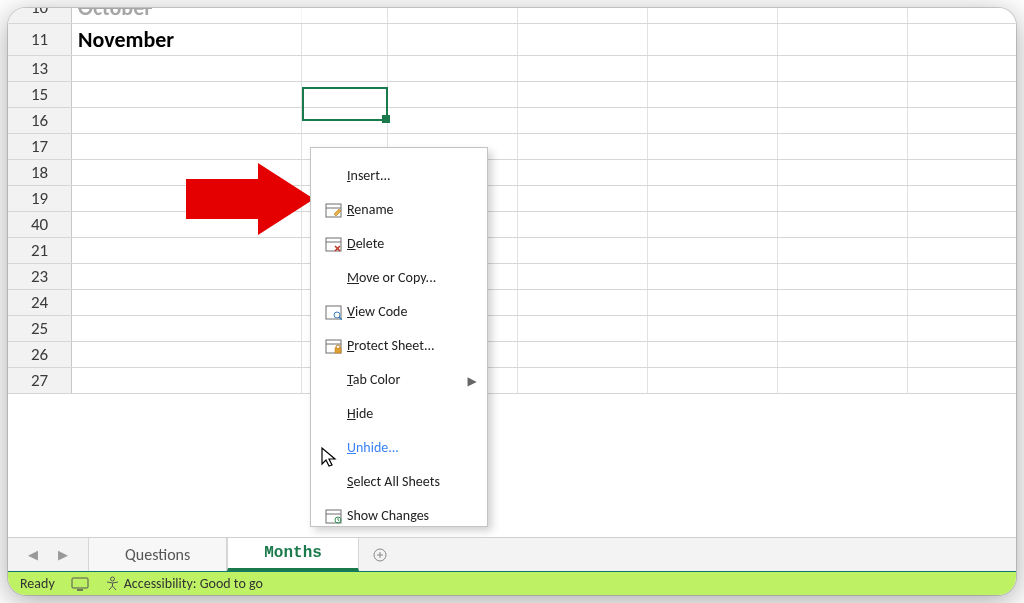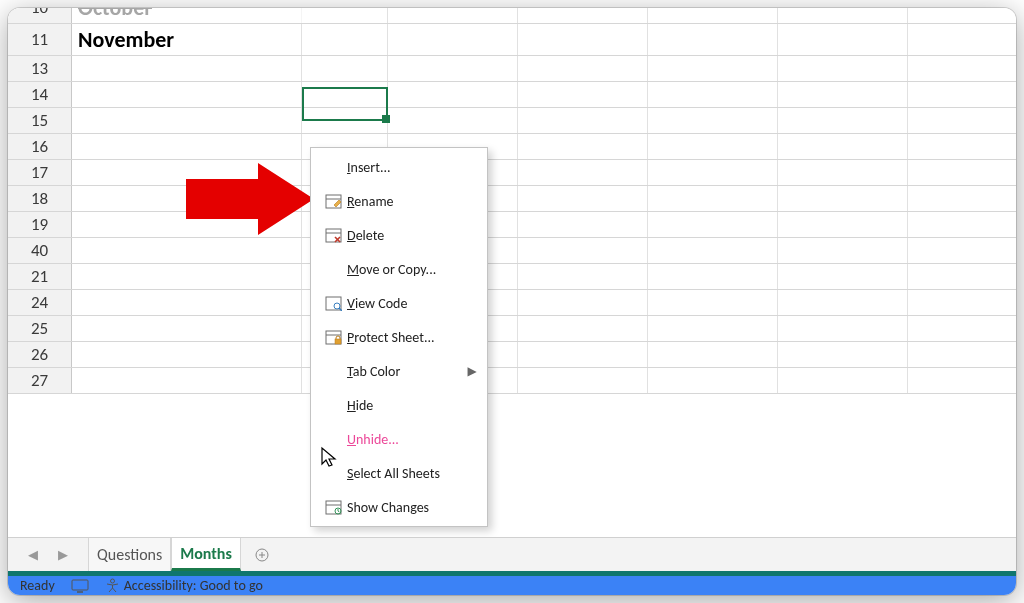--- a/index.html
+++ b/index.html
@@ -8,21 +8,21 @@
       background: #fff;
       width: 1024px;
       height: 603px;
       overflow: hidden;
       position: relative;
     }
     .frame {
       position: absolute;
       top: 8px; left: 8px; right: 8px; bottom: 8px;
       background: #fff;
-      border-radius: 12px;
+      border-radius: 18px;
       box-shadow: 0 6px 30px rgba(0,0,0,.35), 0 0 0 1px rgba(0,0,0,.15);
       overflow: hidden;
     }
     .grid-area {
       position: absolute;
       top: 0; left: 0; right: 0; bottom: 58px;
       background: #fff;
     }
     .row {
       display: flex;
@@ -80,50 +80,51 @@
     }
     .nav-arrows {
       width: 80px;
       display: flex;
       justify-content: space-evenly;
       align-items: center;
       color: #999;
       font-size: 13px;
     }
     .tab {
-      padding: 0 8px;
+      padding: 0 36px;
       height: 100%;
       display: flex;
       align-items: center;
       border-right: 1px solid #d6d6d6;
       border-left: 1px solid #d6d6d6;
       background: #f7f7f7;
       color: #555;
       cursor: pointer;
     }
     .tab.active {
       background: #fff;
       color: #1b7a4b;
       font-weight: 600;
       border-bottom: 3px solid #1b7a4b;
+      font-family: Liberation Mono, monospace;
     }
     .tab-extra {
       width: 42px;
       display: flex;
       align-items: center;
       justify-content: center;
       color: #888;
     }
 
     .statusbar {
       position: absolute;
       left: 0; right: 0; bottom: 0;
       height: 24px;
-      background: #3b82f6;
-      border-top: 5px solid #0f766e;
+      background: #bef264;
+      border-top: 1px solid #0f766e;
       display: flex;
       align-items: center;
       font-size: 14px;
       color: #333;
       padding-left: 12px;
       gap: 16px;
     }
     .status-icon { display: inline-flex; align-items: center; gap: 4px; }
 
     .context-menu {
@@ -133,26 +134,26 @@
       width: 178px;
       background: #fff;
       border: 1px solid #c3c3c3;
       box-shadow: 4px 4px 8px rgba(0,0,0,.18);
       font-size: 14px;
       color: #222;
       padding: 2px 0;
     }
     .menu-item {
       display: flex;
-      align-items: center;
+      align-items: flex-end;
       height: 34px;
       padding: 0 8px;
       cursor: default;
     }
-    .menu-item.disabled { color: #ec4899; }
+    .menu-item.disabled { color: #3b82f6; }
     .menu-icon {
       width: 28px;
       display: flex;
       align-items: center;
       justify-content: center;
     }
     .menu-label { flex: 1; }
     .menu-arrow { color: #666; width: 14px; text-align: center; font-size: 12px; }
     .menu-label u { text-decoration: underline; }
 
@@ -207,32 +208,20 @@
         <div class="cell col-b"></div>
         <div class="flex-cols">
           <div class="gridline"></div>
           <div class="gridline"></div>
           <div class="gridline"></div>
           <div class="gridline"></div>
           <div class="gridline"></div>
         </div>
       </div>
       <div class="row">
-        <div class="rowhdr">14</div>
-        <div class="cell col-a"></div>
-        <div class="cell col-b"></div>
-        <div class="flex-cols">
-          <div class="gridline"></div>
-          <div class="gridline"></div>
-          <div class="gridline"></div>
-          <div class="gridline"></div>
-          <div class="gridline"></div>
-        </div>
-      </div>
-      <div class="row">
         <div class="rowhdr">15</div>
         <div class="cell col-a"></div>
         <div class="cell col-b"></div>
         <div class="flex-cols">
           <div class="gridline"></div>
           <div class="gridline"></div>
           <div class="gridline"></div>
           <div class="gridline"></div>
           <div class="gridline"></div>
         </div>
@@ -292,20 +281,32 @@
         <div class="flex-cols">
           <div class="gridline"></div>
           <div class="gridline"></div>
           <div class="gridline"></div>
           <div class="gridline"></div>
           <div class="gridline"></div>
         </div>
       </div>
       <div class="row">
         <div class="rowhdr">21</div>
+        <div class="cell col-a"></div>
+        <div class="cell col-b"></div>
+        <div class="flex-cols">
+          <div class="gridline"></div>
+          <div class="gridline"></div>
+          <div class="gridline"></div>
+          <div class="gridline"></div>
+          <div class="gridline"></div>
+        </div>
+      </div>
+      <div class="row">
+        <div class="rowhdr">23</div>
         <div class="cell col-a"></div>
         <div class="cell col-b"></div>
         <div class="flex-cols">
           <div class="gridline"></div>
           <div class="gridline"></div>
           <div class="gridline"></div>
           <div class="gridline"></div>
           <div class="gridline"></div>
         </div>
       </div>

